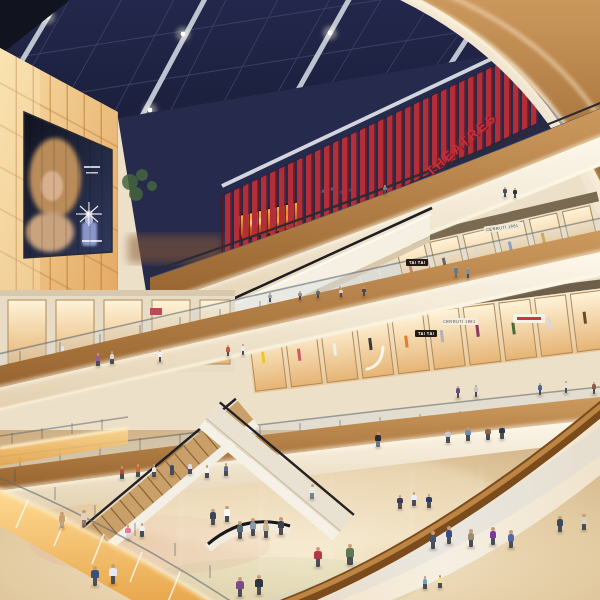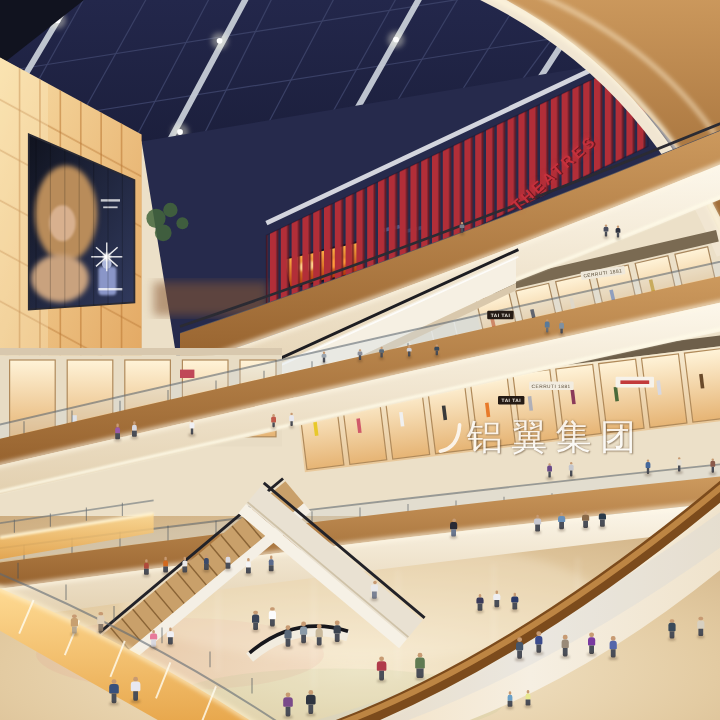--- a/index.html
+++ b/index.html
@@ -470,21 +470,20 @@
 <div class="redsign">
       <i></i>
     </div>
 
 <div class="watermark">
   <span class="swoosh">
     <svg width="22" height="28" viewBox="0 0 22 28">
           <path d="M 3,25 Q 18,22 19,3" stroke="#ffffff" stroke-width="3" fill="none" stroke-linecap="round"></path>
         </svg>
   </span>
-  <span class="wm-text">铝翼集团</span>
 </div>
 
 <div class="person" style="--h: 10px; --shirt: #4a4e5e; --pants: #4a4e58; left: 502.5px; top: 187px;">
       <span class="head"></span>
       <span class="torso"></span>
       <span class="legs"></span>
       <span class="shadow"></span>
     </div>
     <div class="person" style="--h: 10px; --shirt: #2e3240; --pants: #4a4e58; left: 512.5px; top: 188px;">
       <span class="head"></span>

